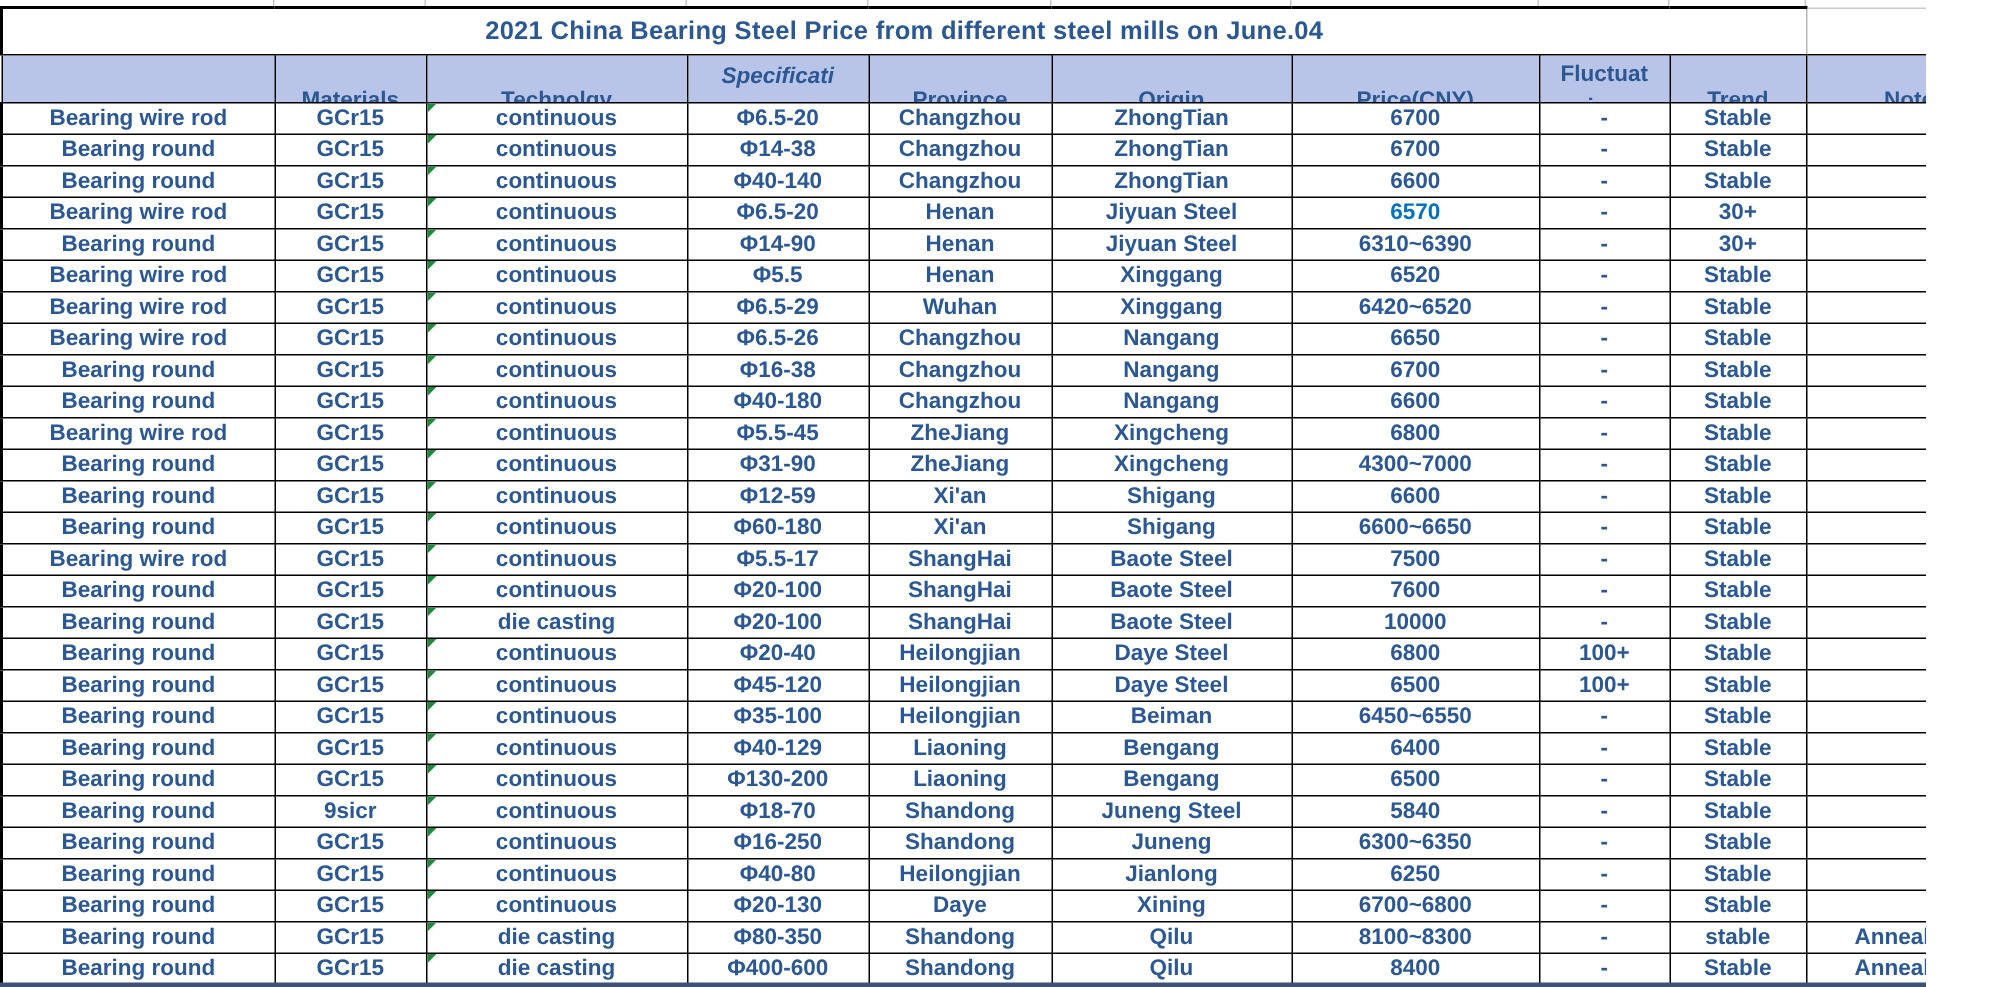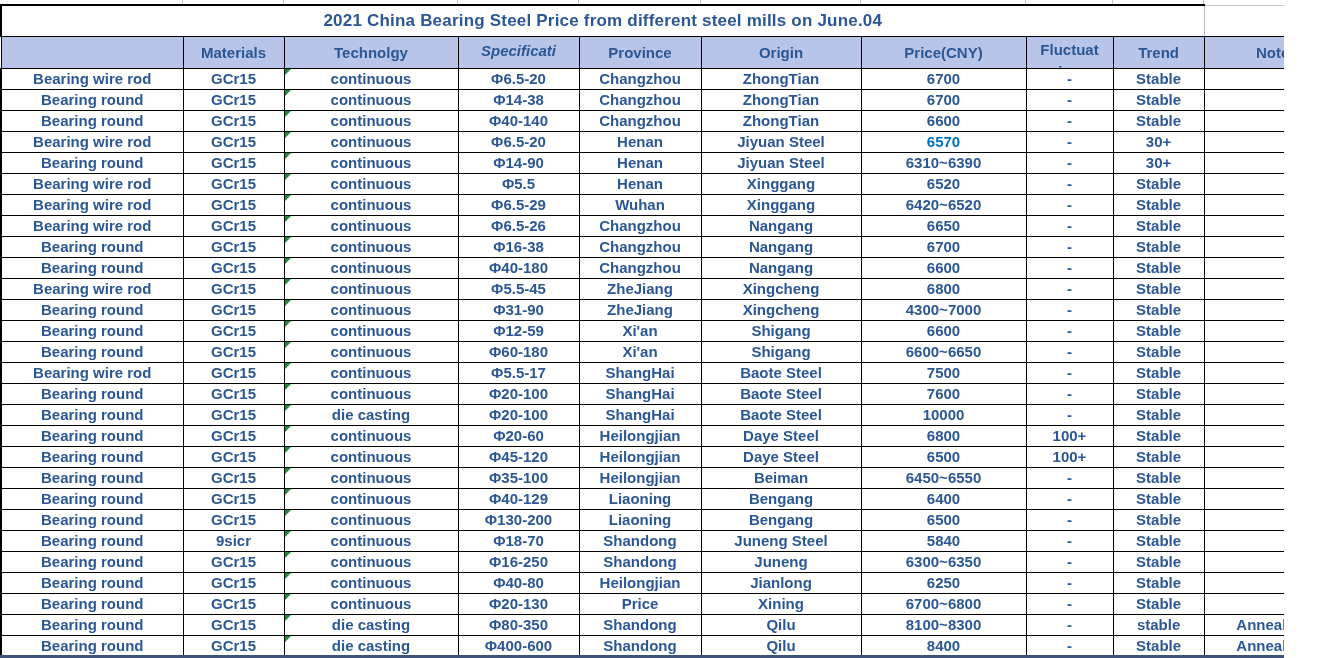--- a/index.html
+++ b/index.html
@@ -50,21 +50,21 @@
   }
   th{
     background:var(--header-fill);
     height:31px;font-size:15px;
     vertical-align:middle;
   }
   th .hwrap{display:block;height:31px;overflow:hidden;}
   th .l1{display:block;line-height:22px;padding-top:2px;}
   th .l2{display:block;line-height:22px;}
   th.clip-hide .l1{line-height:26px;padding-top:1px;font-style:italic;}
-  th.single .l1{line-height:31px;padding-top:0;}
+  th.single .l1{line-height:31px;padding-top:14px;}
   tbody td:first-child{border-left:2px solid var(--border-black);}
   td.tech{position:relative;}
   .tri{
     position:absolute;top:0;left:0;width:0;height:0;
     border-top:6px solid var(--triangle-green);
     border-right:6px solid transparent;
   }
   td.accent{color:var(--price-accent);text-align:center;}
   .bottom-bar{
     position:absolute;left:0;bottom:0;width:1340px;height:3px;
@@ -361,21 +361,21 @@
           <td>Baote Steel</td>
           <td>10000</td>
           <td>-</td>
           <td>Stable</td>
           <td></td>
         </tr>
         <tr>
           <td>Bearing round</td>
           <td>GCr15</td>
           <td class="tech"><span class="tri"></span><span>continuous</span></td>
-          <td>Φ20-60</td>
+          <td>Φ20-40</td>
           <td>Heilongjian</td>
           <td>Daye  Steel</td>
           <td>6800</td>
           <td>100+</td>
           <td>Stable</td>
           <td></td>
         </tr>
         <tr>
           <td>Bearing round</td>
           <td>GCr15</td>
@@ -458,21 +458,21 @@
           <td>6250</td>
           <td>-</td>
           <td>Stable</td>
           <td></td>
         </tr>
         <tr>
           <td>Bearing round</td>
           <td>GCr15</td>
           <td class="tech"><span class="tri"></span><span>continuous</span></td>
           <td>Φ20-130</td>
-          <td>Price</td>
+          <td>Daye</td>
           <td>Xining</td>
           <td>6700~6800</td>
           <td>-</td>
           <td>Stable</td>
           <td></td>
         </tr>
         <tr>
           <td>Bearing round</td>
           <td>GCr15</td>
           <td class="tech"><span class="tri"></span><span>die casting</span></td>

